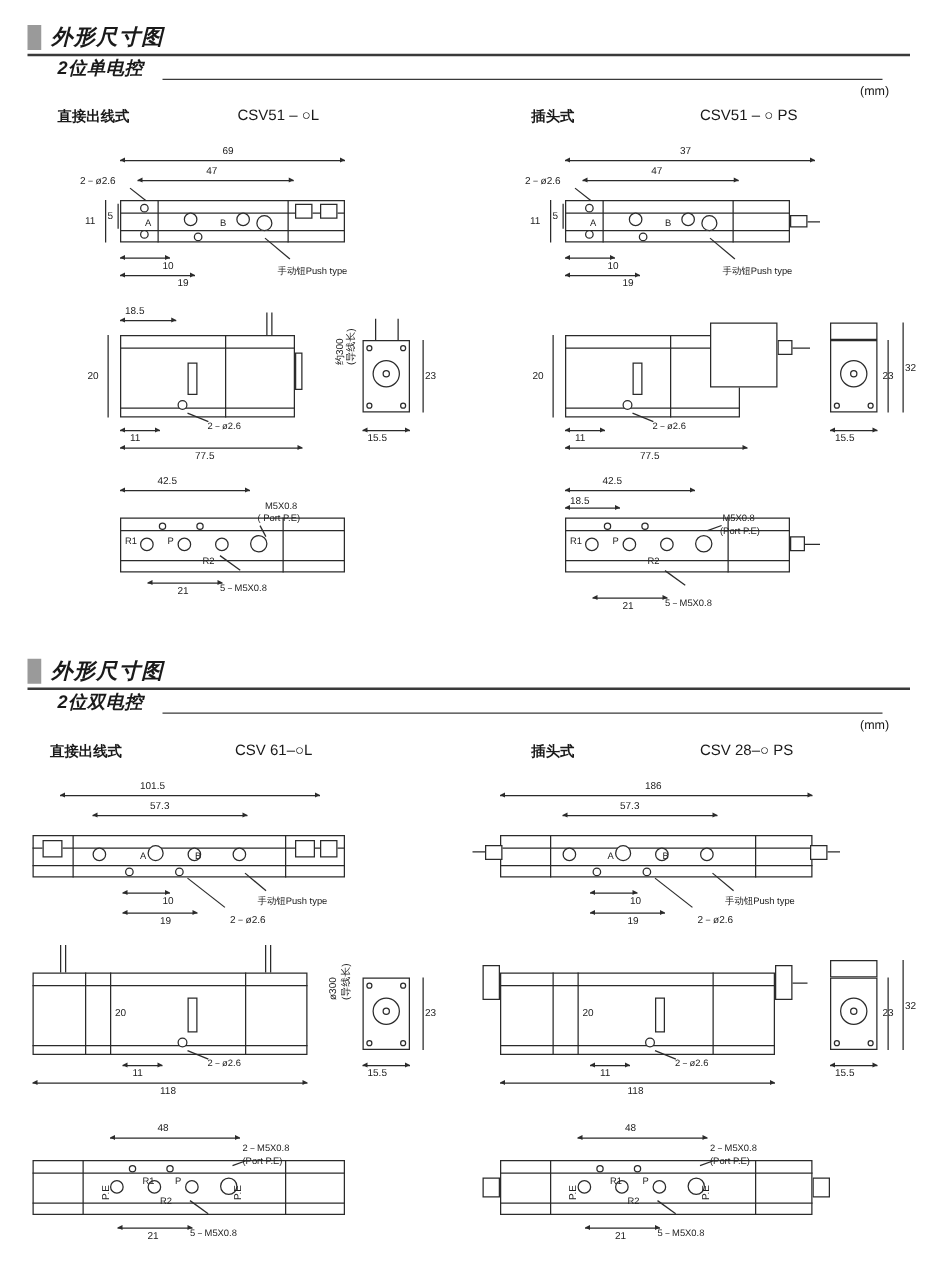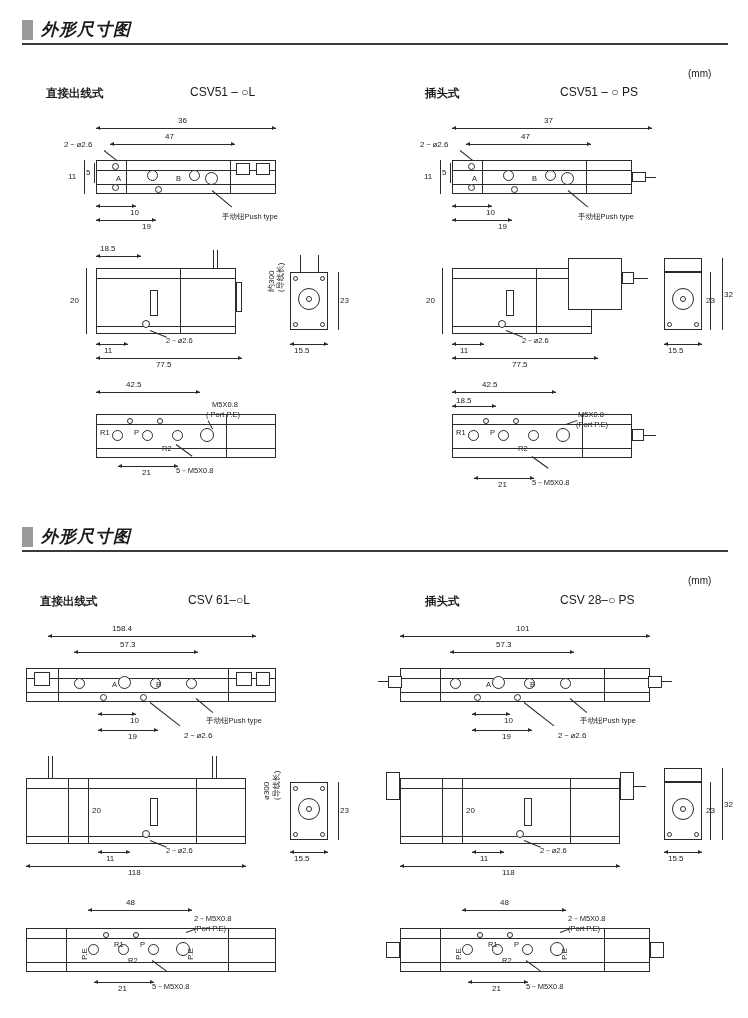--- a/index.html
+++ b/index.html
@@ -71,20 +71,24 @@
 <body>
 
 <div class="page">
 
   <div class="sec-head" style="top:18px;">
     <div class="bar"></div>
     <div class="title">外形尺寸图</div>
     <div class="rule"></div>
   </div>
 
+  <div class="sub-head" style="top:45px; width:660px;">
+    <span class="title">2位单电控</span>
+    <div class="line" style="left:84px; width:576px;"></div>
+  </div>
 
   <div class="unit" style="left:688px; top:68px;">(mm)</div>
 
   <div class="colhead" style="left:46px; top:86px;">直接出线式</div>
   <div class="colcode" style="left:190px; top:85px;">CSV51 – ○L</div>
   <div class="colhead" style="left:425px; top:86px;">插头式</div>
   <div class="colcode" style="left:560px; top:85px;">CSV51 – ○ PS</div>
 
   <div class="dw">
 
@@ -96,21 +100,21 @@
     <div class="body-rect" style="left:236px; top:163px; width:14px; height:12px;"></div>
     <div class="body-rect" style="left:256px; top:163px; width:14px; height:12px;"></div>
     <div class="circ" style="left:112px; top:163px; width:7px; height:7px;"></div>
     <div class="circ" style="left:112px; top:184px; width:7px; height:7px;"></div>
     <div class="circ" style="left:147px; top:170px; width:11px; height:11px;"></div>
     <div class="circ" style="left:189px; top:170px; width:11px; height:11px;"></div>
     <div class="circ" style="left:205px; top:172px; width:13px; height:13px;"></div>
     <div class="circ" style="left:155px; top:186px; width:7px; height:7px;"></div>
 
     <div class="dimline" style="left:96px; top:128px; width:180px;"></div>
-    <div class="dim" style="left:178px; top:116px;">36</div>
+    <div class="dim" style="left:178px; top:116px;">69</div>
     <div class="dimline" style="left:110px; top:144px; width:125px;"></div>
     <div class="dim" style="left:165px; top:132px;">47</div>
     <div class="dim" style="left:64px; top:139px;">2－ø2.6</div>
     <div class="leader" style="left:104px; top:150px; width:16px; transform:rotate(38deg);"></div>
 
     <div class="dimv" style="left:84px; top:160px; height:34px;"></div>
     <div class="dim" style="left:68px; top:172px;">11</div>
     <div class="dimv" style="left:94px; top:163px; height:20px;"></div>
     <div class="dim" style="left:86px; top:168px;">5</div>
 
@@ -294,20 +298,24 @@
     <div class="leader" style="left:566px; top:424px; width:12px; transform:rotate(-20deg);"></div>
     <div class="leader" style="left:532px; top:456px; width:20px; transform:rotate(36deg);"></div>
   </div>
 
   <div class="sec-head" style="top:525px;">
     <div class="bar"></div>
     <div class="title">外形尺寸图</div>
     <div class="rule"></div>
   </div>
 
+  <div class="sub-head" style="top:552px; width:660px;">
+    <span class="title">2位双电控</span>
+    <div class="line" style="left:84px; width:576px;"></div>
+  </div>
 
   <div class="unit" style="left:688px; top:575px;">(mm)</div>
 
   <div class="colhead" style="left:40px; top:594px;">直接出线式</div>
   <div class="colcode" style="left:188px; top:593px;">CSV 61–○L</div>
   <div class="colhead" style="left:425px; top:594px;">插头式</div>
   <div class="colcode" style="left:560px; top:593px;">CSV 28–○ PS</div>
 
   <div class="dw">
     <div class="body-rect" style="left:26px; top:668px; width:250px; height:34px;"></div>
@@ -319,21 +327,21 @@
     <div class="body-rect" style="left:236px; top:672px; width:16px; height:14px;"></div>
     <div class="body-rect" style="left:256px; top:672px; width:14px; height:14px;"></div>
     <div class="circ" style="left:74px; top:678px; width:11px; height:11px;"></div>
     <div class="circ" style="left:150px; top:678px; width:11px; height:11px;"></div>
     <div class="circ" style="left:186px; top:678px; width:11px; height:11px;"></div>
     <div class="circ" style="left:118px; top:676px; width:13px; height:13px;"></div>
     <div class="circ" style="left:100px; top:694px; width:7px; height:7px;"></div>
     <div class="circ" style="left:140px; top:694px; width:7px; height:7px;"></div>
 
     <div class="dimline" style="left:48px; top:636px; width:208px;"></div>
-    <div class="dim" style="left:112px; top:624px;">158.4</div>
+    <div class="dim" style="left:112px; top:624px;">101.5</div>
     <div class="dimline" style="left:74px; top:652px; width:124px;"></div>
     <div class="dim" style="left:120px; top:640px;">57.3</div>
 
     <div class="dimline" style="left:98px; top:714px; width:38px;"></div>
     <div class="dim" style="left:130px; top:716px;">10</div>
     <div class="dimline" style="left:98px; top:730px; width:60px;"></div>
     <div class="dim" style="left:128px; top:732px;">19</div>
     <div class="dim" style="left:184px; top:730px;">2－ø2.6</div>
     <div class="leader" style="left:150px; top:702px; width:38px; transform:rotate(38deg);"></div>
 
@@ -421,21 +429,21 @@
     <div class="ln h1" style="left:378px; top:681px; width:10px;"></div>
     <div class="ln h1" style="left:662px; top:681px; width:10px;"></div>
     <div class="circ" style="left:450px; top:678px; width:11px; height:11px;"></div>
     <div class="circ" style="left:524px; top:678px; width:11px; height:11px;"></div>
     <div class="circ" style="left:560px; top:678px; width:11px; height:11px;"></div>
     <div class="circ" style="left:492px; top:676px; width:13px; height:13px;"></div>
     <div class="circ" style="left:474px; top:694px; width:7px; height:7px;"></div>
     <div class="circ" style="left:514px; top:694px; width:7px; height:7px;"></div>
 
     <div class="dimline" style="left:400px; top:636px; width:250px;"></div>
-    <div class="dim" style="left:516px; top:624px;">101</div>
+    <div class="dim" style="left:516px; top:624px;">186</div>
     <div class="dimline" style="left:450px; top:652px; width:124px;"></div>
     <div class="dim" style="left:496px; top:640px;">57.3</div>
 
     <div class="dimline" style="left:472px; top:714px; width:38px;"></div>
     <div class="dim" style="left:504px; top:716px;">10</div>
     <div class="dimline" style="left:472px; top:730px; width:60px;"></div>
     <div class="dim" style="left:502px; top:732px;">19</div>
     <div class="dim" style="left:558px; top:730px;">2－ø2.6</div>
     <div class="leader" style="left:524px; top:702px; width:38px; transform:rotate(38deg);"></div>
 

